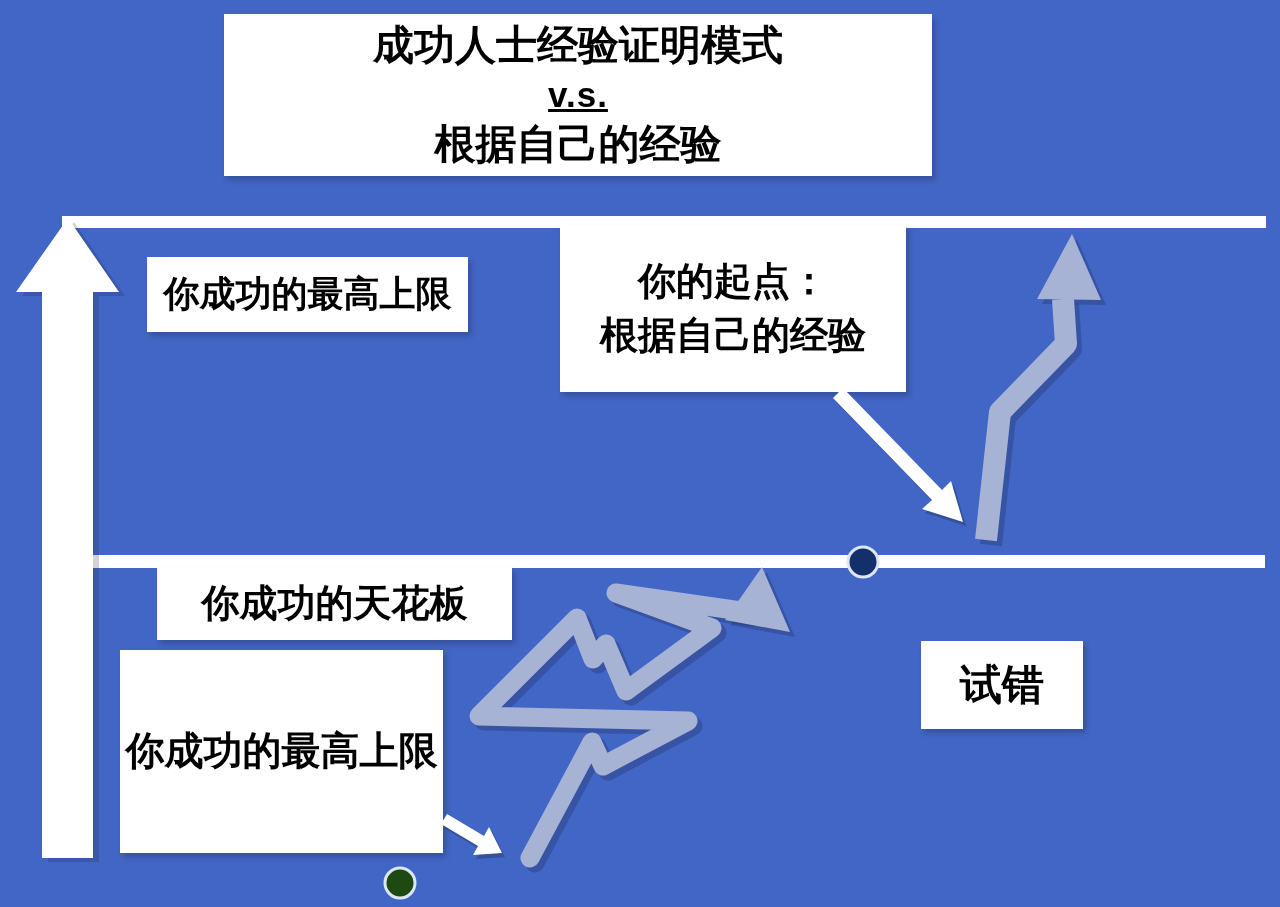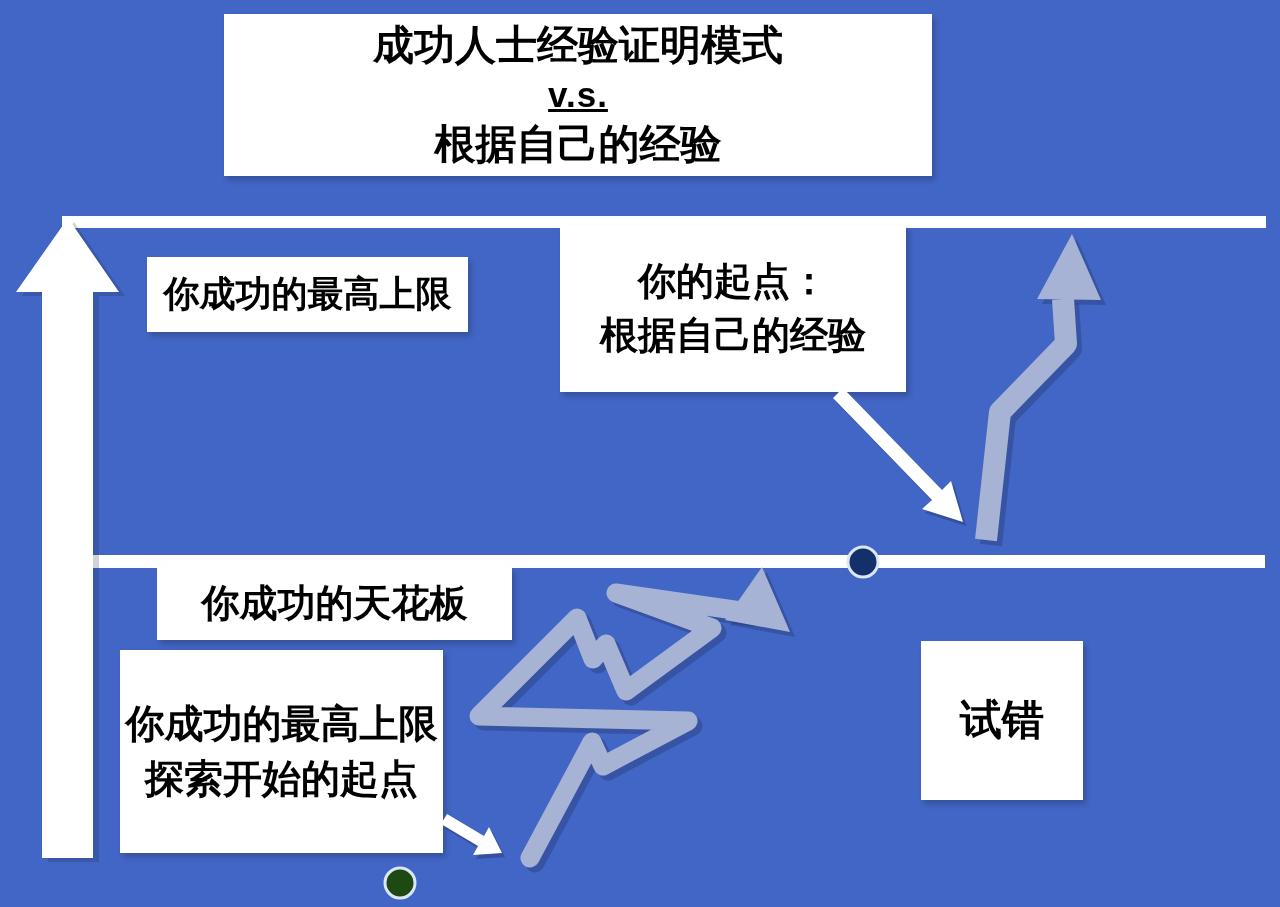--- a/index.html
+++ b/index.html
@@ -18,21 +18,21 @@
     line-height:1.3;
   }
   .box span{display:block;white-space:nowrap;}
   .title-box{left:224px;top:14px;width:708px;height:162px;}
   .title-box .t1,.title-box .t3{font-size:41px;}
   .title-box .t2{font-size:35px;letter-spacing:1px;text-decoration:underline;}
   .maxlimit-box{left:147px;top:257px;width:321px;height:75px;font-size:36px;}
   .yourstart-box{left:560px;top:225px;width:346px;height:167px;font-size:38px;line-height:1.42;}
   .ceiling-box{left:157px;top:567px;width:355px;height:73px;font-size:38px;justify-content:center;}
   .selfstart-box{left:120px;top:650px;width:323px;height:203px;font-size:39px;line-height:1.4;}
-  .trial-box{left:921px;top:641px;width:162px;height:159px;font-size:42px;}
+  .trial-box{left:921px;top:641px;width:162px;height:88px;font-size:42px;}
 </style>
 </head>
 <body>
 
 <div class="stage">
 
   <svg class="layer base" viewBox="0 0 1280 907">
 
     <rect x="0" y="0" width="1280" height="907" fill="#4266c5"></rect>
 
@@ -74,21 +74,20 @@
     <span>你的起点：</span>
     <span>根据自己的经验</span>
   </div>
 
   <div class="box ceiling-box">
     <span>你成功的天花板</span>
   </div>
 
   <div class="box selfstart-box">
     <span>你成功的最高上限</span>
-    <span>探索开始的起点</span>
   </div>
 
   <div class="box trial-box">
     <span>试错</span>
   </div>
 
   <svg class="layer top" viewBox="0 0 1280 907">
     <polygon points="843,388 942,490 951,481 963,522 922,509 932,500 833,398" transform="translate(3,4)" fill="rgba(23,33,66,0.30)"></polygon>
     <polygon points="843,388 942,490 951,481 963,522 922,509 932,500 833,398" fill="#ffffff"></polygon>
 

